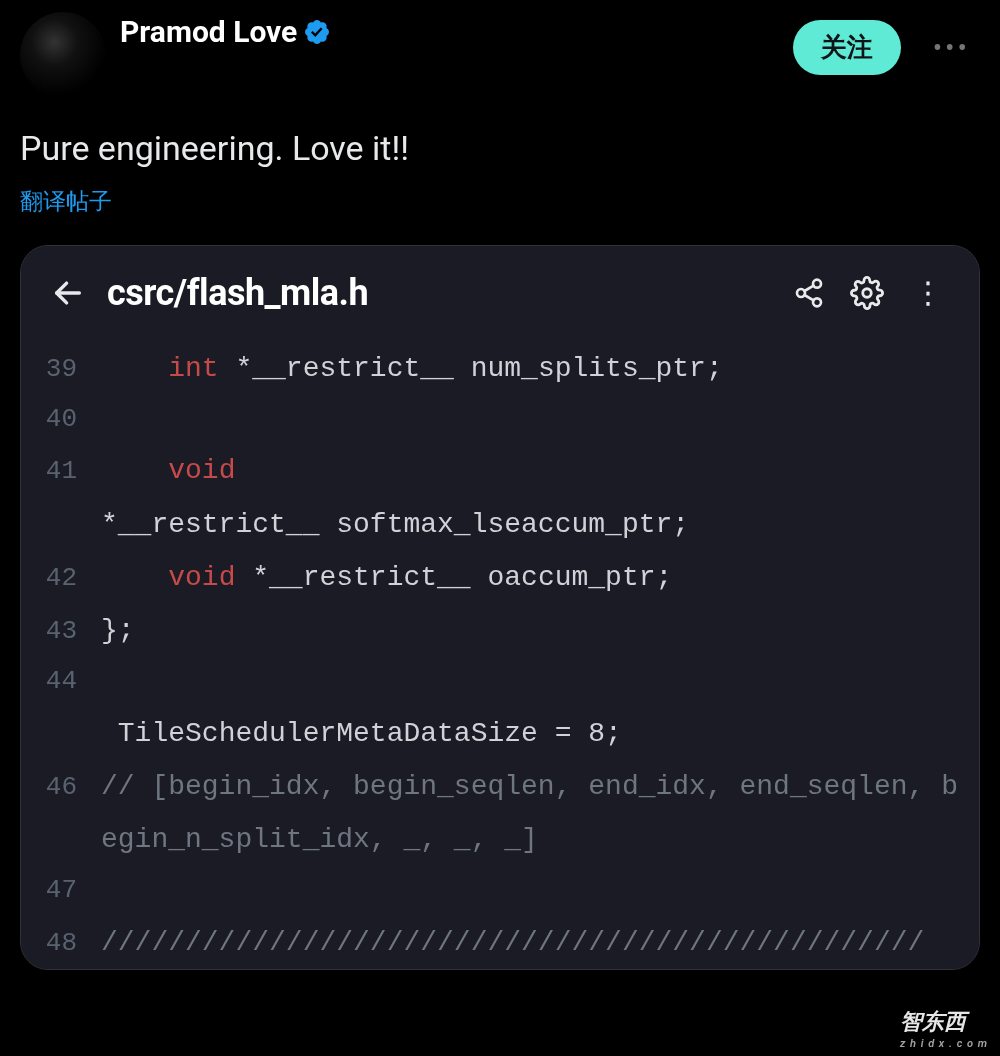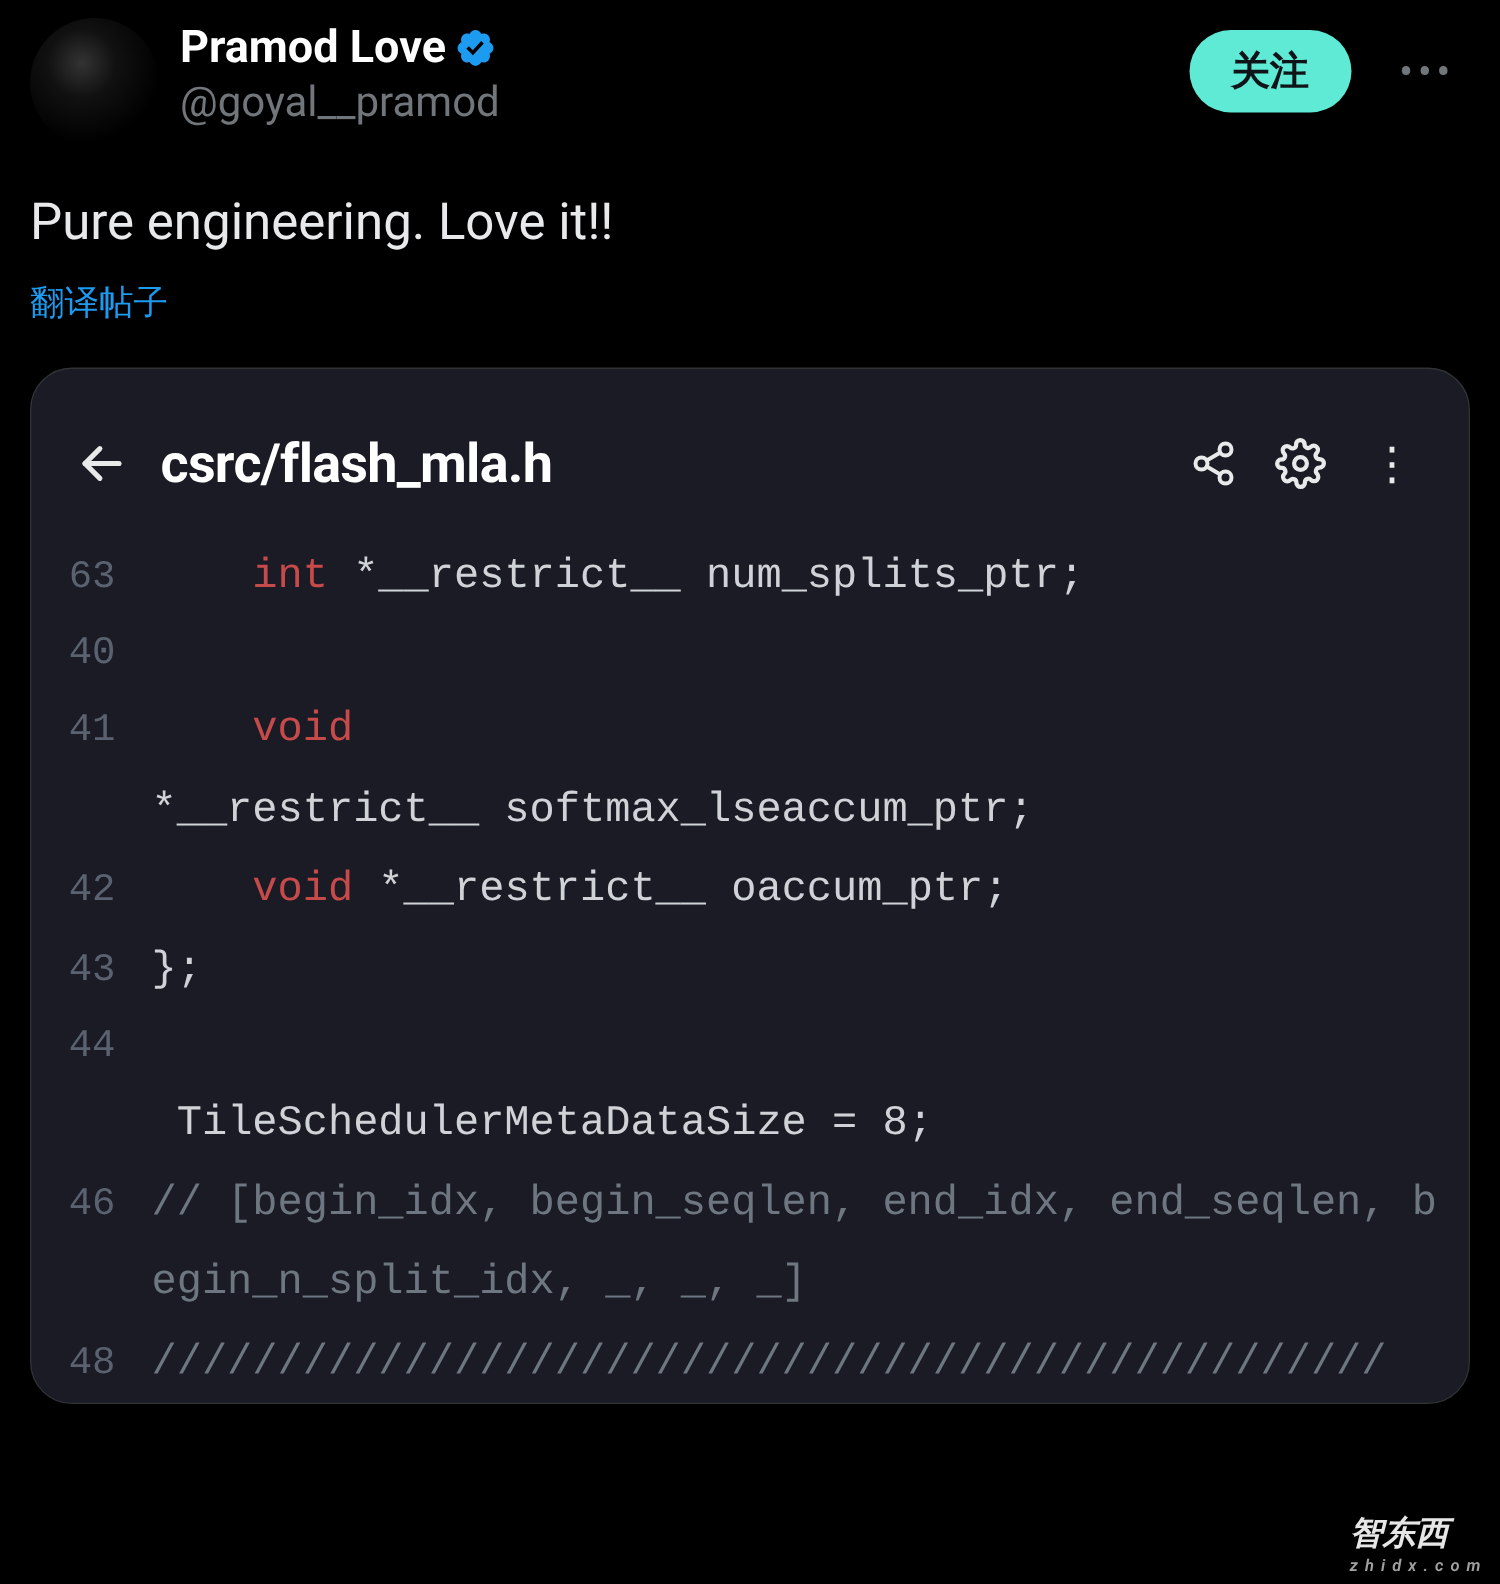--- a/index.html
+++ b/index.html
@@ -36,21 +36,20 @@
   .code-card {
     margin: 28px 20px 0 20px;
     background: #1a1b24;
     border: 1px solid #2f3336;
     border-radius: 28px;
     overflow: hidden;
   }
   .code-toolbar {
     display: flex; align-items: center; padding: 26px 30px 18px 30px; gap: 22px;
     background: #1a1b24;
-    margin-top: 16px;
   }
   .tb-back { color: #e7e9ea; cursor: pointer; display:flex; }
   .file-path { flex: 1; font-size: 36px; font-weight: 700; color: #fff; letter-spacing: -0.5px; }
   .tb-icon { color: #e7e9ea; cursor: pointer; display:flex; width:36px; height:36px; align-items:center; justify-content:center; }
   .tb-vdots { font-size: 30px; color:#e7e9ea; cursor:pointer; padding:0 6px; }
 
   .code-body {
     background: #1a1b24;
     font-family: "SF Mono", Menlo, Consolas, "Liberation Mono", monospace;
     font-size: 28px;
@@ -86,21 +85,20 @@
     <div class="avatar"></div>
     <div class="name-block">
       <div class="name-line">
         <span class="display-name">Pramod Love</span>
         <span class="verified-badge">
           <svg viewBox="0 0 24 24" fill="currentColor">
               <path d="M22.25 12c0-1.43-.88-2.67-2.19-3.34.46-1.39.2-2.9-.81-3.91s-2.52-1.27-3.91-.81c-.66-1.31-1.91-2.19-3.34-2.19s-2.67.88-3.33 2.19c-1.4-.46-2.91-.2-3.92.81s-1.26 2.52-.8 3.91c-1.31.67-2.2 1.91-2.2 3.34s.89 2.67 2.2 3.34c-.46 1.39-.21 2.9.8 3.91s2.52 1.26 3.91.81c.67 1.31 1.91 2.19 3.34 2.19s2.68-.88 3.34-2.19c1.39.45 2.9.2 3.91-.81s1.27-2.52.81-3.91c1.31-.67 2.19-1.91 2.19-3.34zm-11.71 4.2L6.8 12.46l1.41-1.42 2.26 2.26 4.8-5.23 1.47 1.36-6.2 6.77z"></path>
             </svg>
         </span>
       </div>
-      <div class="handle">@goyal__pramod</div>
     </div>
     <div class="header-actions">
       <button class="follow-btn">关注</button>
       <span class="more-dots">•••</span>
     </div>
   </div>
 
   <div class="tweet-text">Pure engineering. Love it!!</div>
   <a class="translate-link">翻译帖子</a>
 </div>
@@ -127,21 +125,21 @@
       <svg width="34" height="34" viewBox="0 0 24 24" fill="none" stroke="currentColor" stroke-width="2" stroke-linecap="round" stroke-linejoin="round">
           <circle cx="12" cy="12" r="3"></circle>
           <path d="M19.4 15a1.65 1.65 0 0 0 .33 1.82l.06.06a2 2 0 1 1-2.83 2.83l-.06-.06a1.65 1.65 0 0 0-1.82-.33 1.65 1.65 0 0 0-1 1.51V21a2 2 0 1 1-4 0v-.09a1.65 1.65 0 0 0-1-1.51 1.65 1.65 0 0 0-1.82.33l-.06.06a2 2 0 1 1-2.83-2.83l.06-.06a1.65 1.65 0 0 0 .33-1.82 1.65 1.65 0 0 0-1.51-1H3a2 2 0 1 1 0-4h.09a1.65 1.65 0 0 0 1.51-1 1.65 1.65 0 0 0-.33-1.82l-.06-.06a2 2 0 1 1 2.83-2.83l.06.06a1.65 1.65 0 0 0 1.82.33h0a1.65 1.65 0 0 0 1-1.51V3a2 2 0 1 1 4 0v.09a1.65 1.65 0 0 0 1 1.51h0a1.65 1.65 0 0 0 1.82-.33l.06-.06a2 2 0 1 1 2.83 2.83l-.06.06a1.65 1.65 0 0 0-.33 1.82v0a1.65 1.65 0 0 0 1.51 1H21a2 2 0 1 1 0 4h-.09a1.65 1.65 0 0 0-1.51 1z"></path>
         </svg>
     </span>
     <span class="tb-vdots">⋮</span>
   </div>
 
   <div class="code-body" id="code-body">
       <div class="code-line">
-        <span class="lineno">63</span>
+        <span class="lineno">39</span>
         <span class="code-content">    <span class="kw">int</span> *__restrict__ num_splits_ptr;</span>
       </div>
       <div class="code-line">
         <span class="lineno">40</span>
         <span class="code-content"></span>
       </div>
       <div class="code-line">
         <span class="lineno">41</span>
         <span class="code-content">    <span class="kw">void</span></span>
       </div>
@@ -163,20 +161,24 @@
       </div>
       <div class="code-line">
         <span class="lineno"></span>
         <span class="code-content"> TileSchedulerMetaDataSize = 8;</span>
       </div>
       <div class="code-line">
         <span class="lineno">46</span>
         <span class="code-content"><span class="cm">// [begin_idx, begin_seqlen, end_idx, end_seqlen, begin_n_split_idx, _, _, _]</span></span>
       </div>
       <div class="code-line">
+        <span class="lineno">47</span>
+        <span class="code-content"></span>
+      </div>
+      <div class="code-line">
         <span class="lineno">48</span>
         <span class="code-content"><span class="cm">/////////////////////////////////////////////////</span></span>
       </div>
     </div>
 </div>
 
 <div class="watermark">
   <span>智东西</span>
   <sub>z h i d x . c o m</sub>
 </div>

